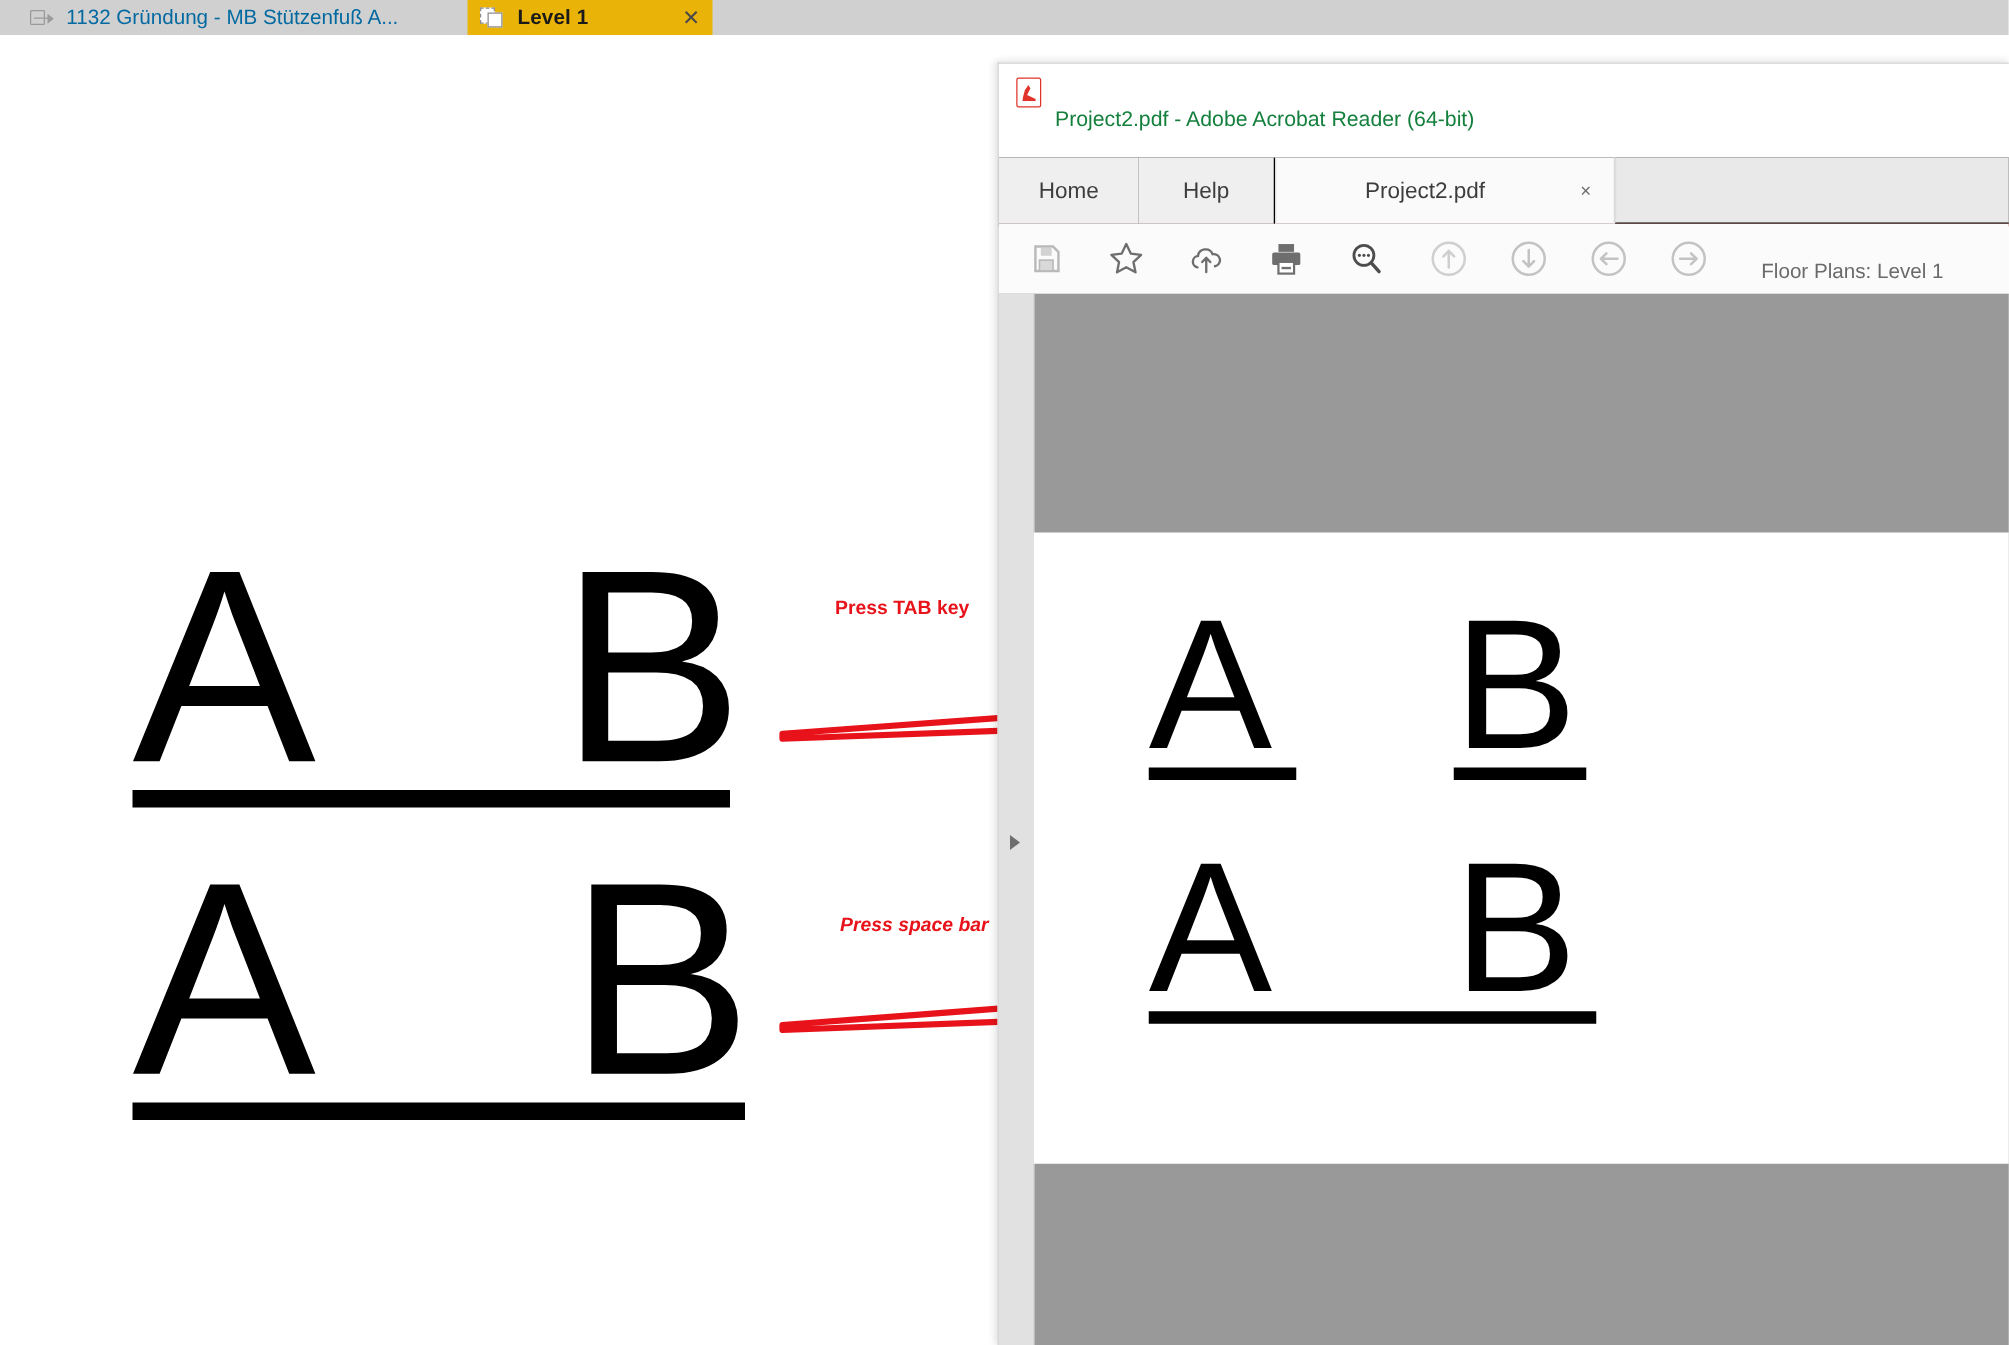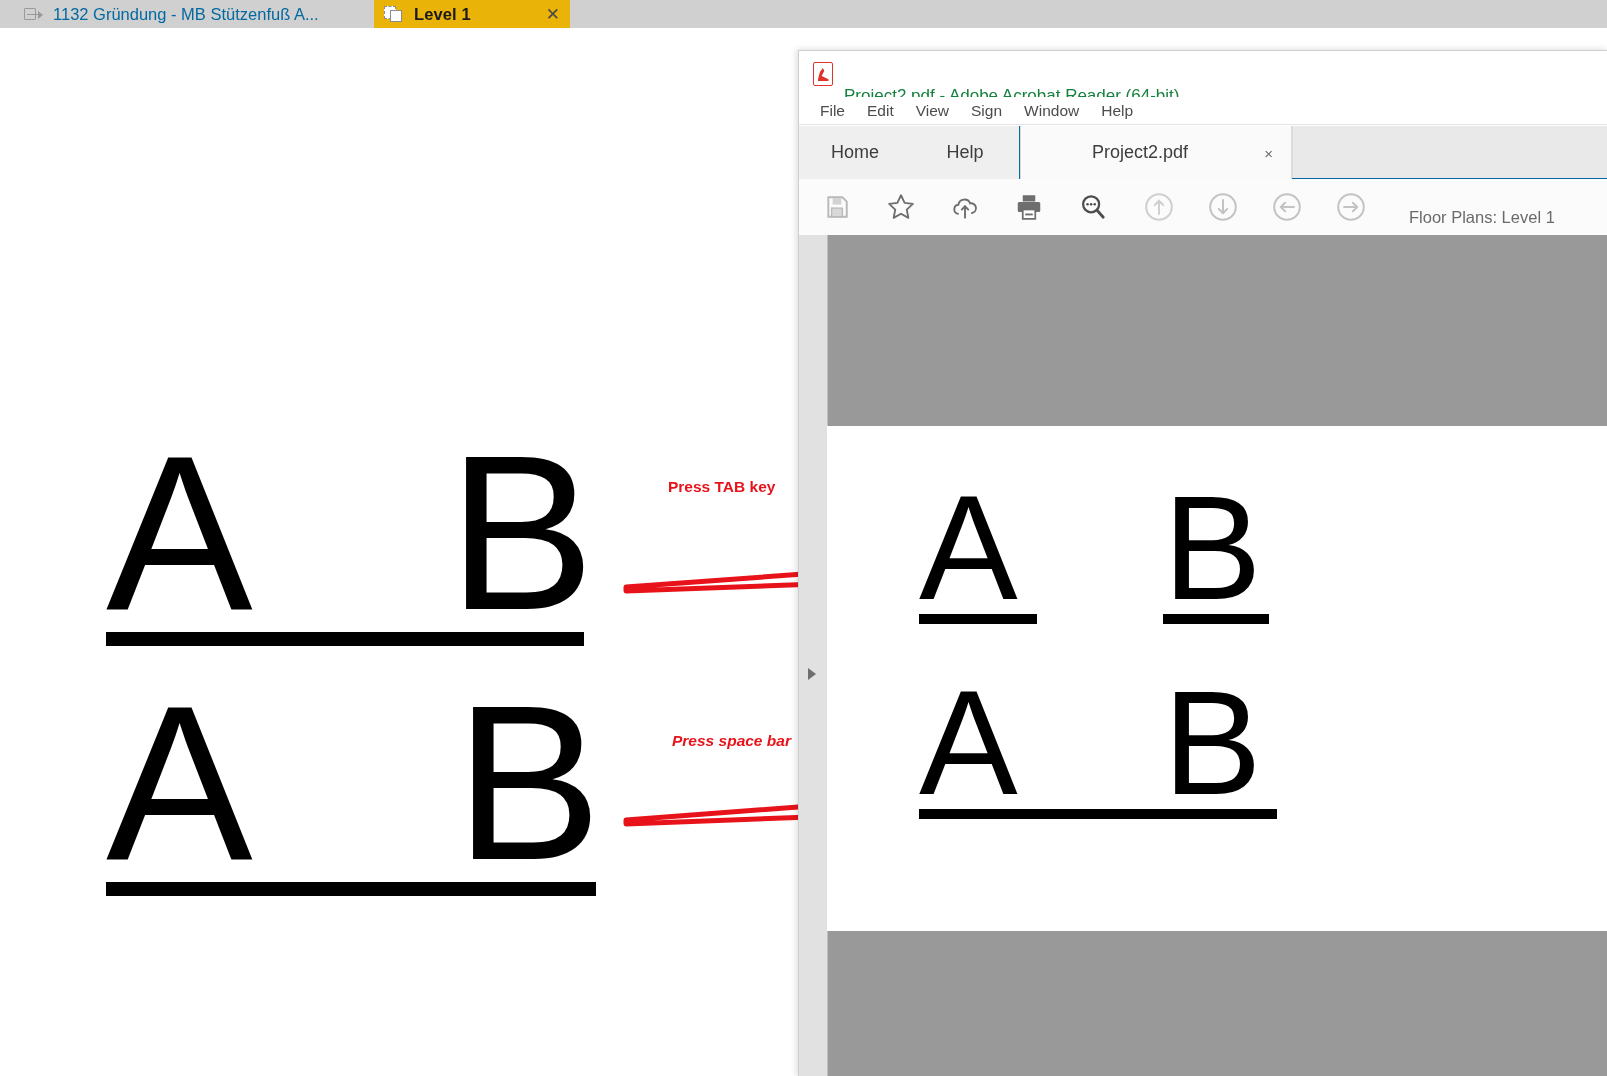--- a/index.html
+++ b/index.html
@@ -170,21 +170,21 @@
     border-bottom: 1px solid #e4e4e4;
   }
   .menu-item {
     font-size: 15.5px; color: #4c4c4c;
     padding: 0 11px; cursor: default;
     white-space: nowrap;
   }
   #acrobat-tabbar {
     position: absolute; left: 0; top: 75px;
     width: 100%; height: 53px;
-    background: #0369a1;
+    background: #000000;
     border-bottom: 2px solid #b91c1c;
   }
   .ac-tab {
     position: absolute; top: 0; height: 53px;
     display: flex; align-items: center; justify-content: center;
     font-size: 18px; color: #3d3d3d;
     box-sizing: border-box;
     white-space: nowrap;
   }
   #ac-tab-home  { left: 0px;   width: 112px; background: #efefef; }
@@ -311,28 +311,20 @@
   <path d="M6,42 L218,26 L218,14 L255,31 L218,48 L218,38 L6,46 Z" fill="#ffffff" stroke="#e8131a" stroke-width="5" stroke-linejoin="round"></path>
 </svg>
 
 <div id="acrobat-window">
 
   <div id="acrobat-titlebar">
     <span class="ico-pdf"></span>
     <span id="acrobat-title-text">Project2.pdf - Adobe Acrobat Reader (64-bit)</span>
   </div>
 
-  <div id="acrobat-menubar">
-    <span class="menu-item">File</span>
-    <span class="menu-item">Edit</span>
-    <span class="menu-item">View</span>
-    <span class="menu-item">Sign</span>
-    <span class="menu-item">Window</span>
-    <span class="menu-item">Help</span>
-  </div>
 
   <div id="acrobat-tabbar">
     <div class="ac-tab" id="ac-tab-home">
       <span>Home</span>
     </div>
     <div class="ac-tab" id="ac-tab-tools">
       <span>Help</span>
     </div>
     <div class="ac-tab" id="ac-tab-doc">
       <span class="doclabel">Project2.pdf</span>

